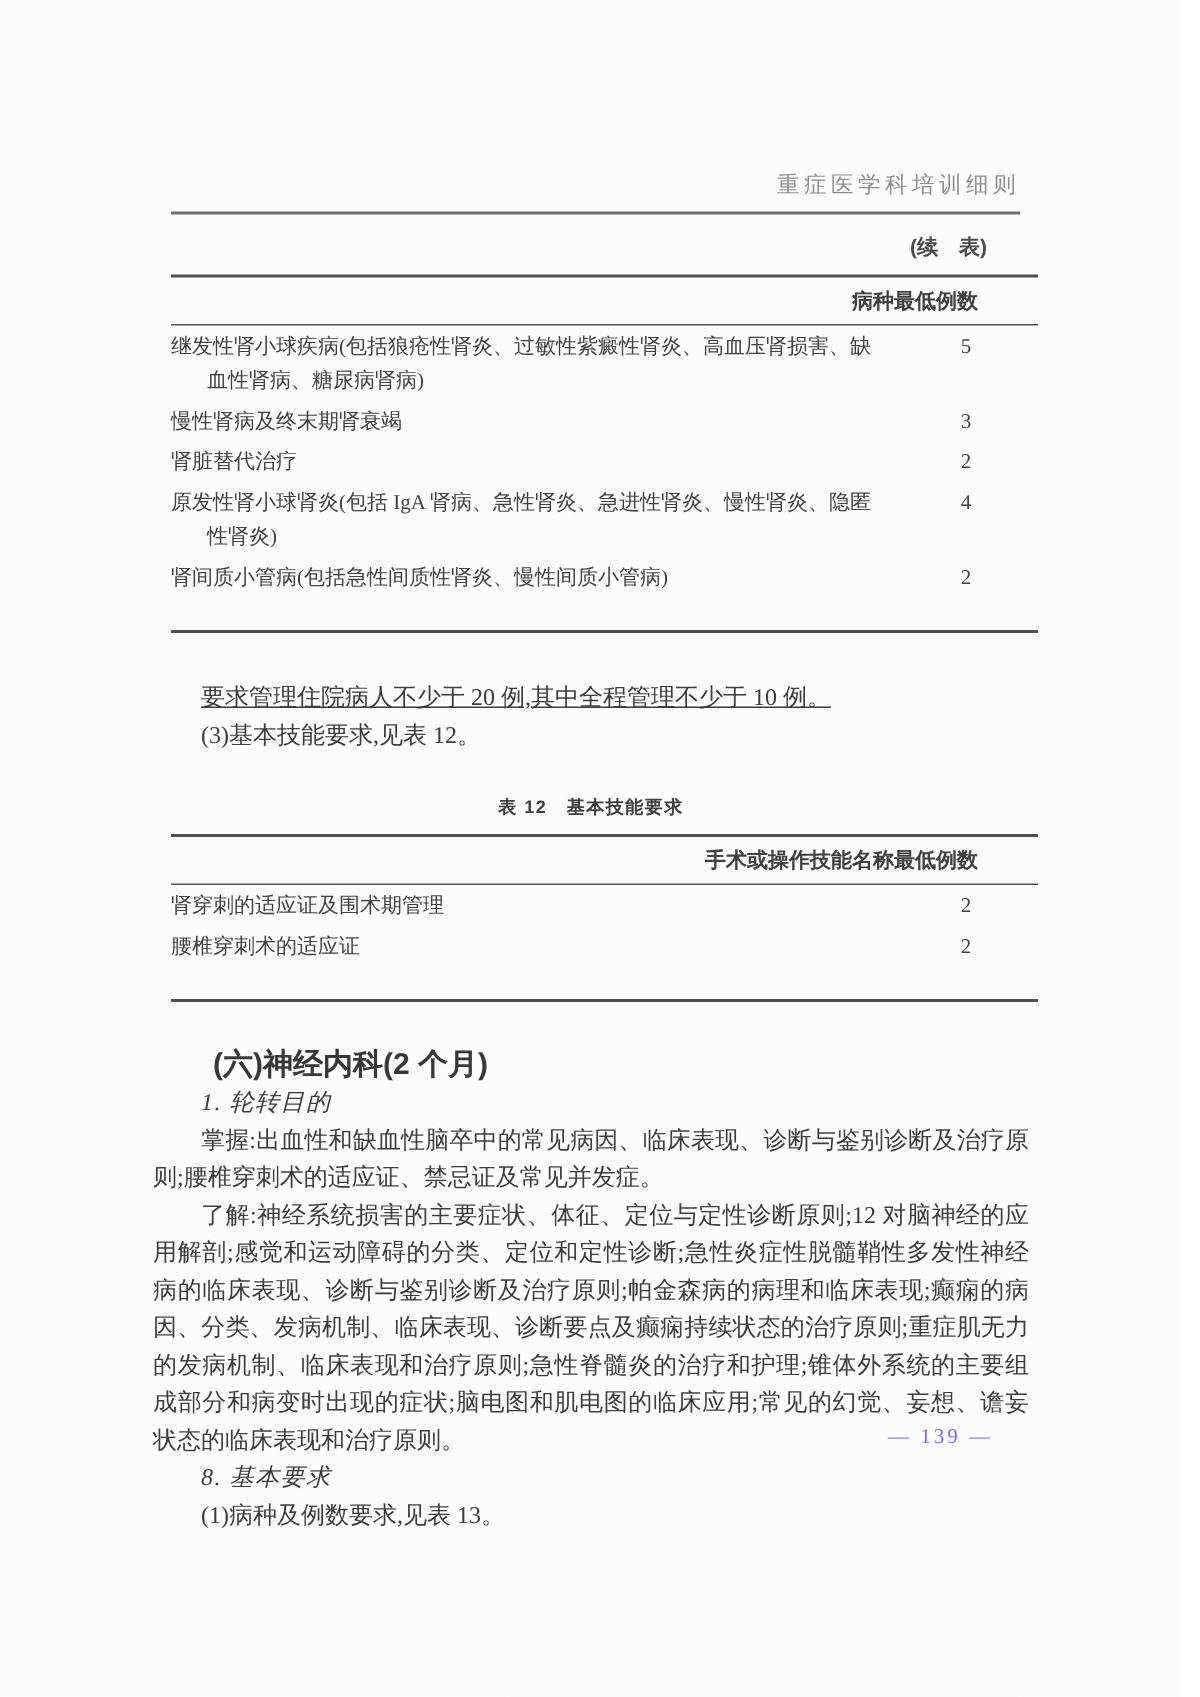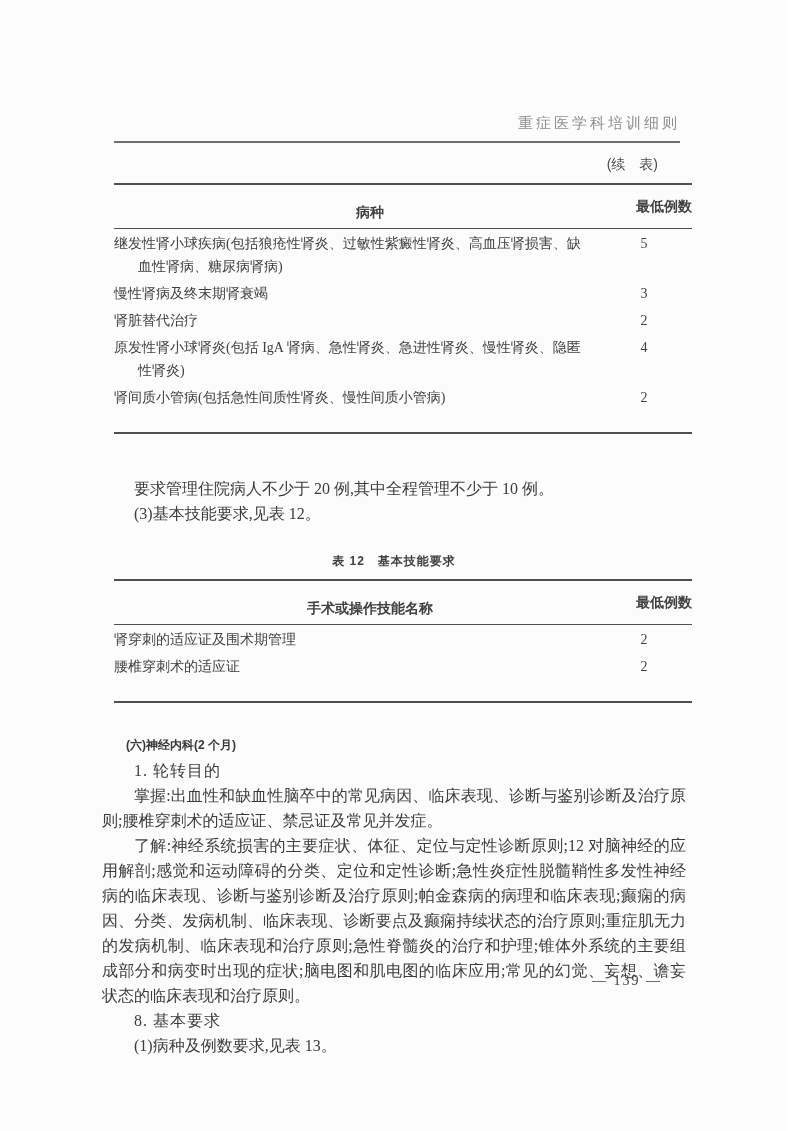--- a/index.html
+++ b/index.html
@@ -20,45 +20,45 @@
     text-align: right;
     font-size: 15px;
     letter-spacing: 3px;
     color: #8d8d8d;
   }
   .continued-label {
     margin: 13px 108px 0 114px;
     text-align: right;
     padding-right: 22px;
     font-size: 14px;
-    font-weight: normal;
+    font-weight: bold;
     font-family: "Liberation Sans", sans-serif;
     color: #4a4a4a;
   }
   table.data-table {
     margin: 9px 108px 0 114px;
     width: 578px;
     border-collapse: collapse;
     table-layout: fixed;
     font-size: 14px;
     line-height: 23px;
     color: #404040;
   }
   table.data-table thead th {
     border-top: 2px solid #4f4f4f;
     border-bottom: 1px solid #4f4f4f;
     font-family: "Liberation Sans", sans-serif;
     font-weight: bold;
-    text-align: center;
-    padding: 16px 0 4px 30px;
+    text-align: right;
+    padding: 4px 0 4px 30px;
     font-size: 14px;
   }
   table.data-table thead th.count-col {
     width: 96px;
-    text-align: right;
+    text-align: left;
     padding: 4px 0;
   }
   table.data-table tbody td {
     padding: 2px 0;
     vertical-align: top;
   }
   table.data-table tbody td.name-cell {
     padding-left: 24px;
     text-indent: -24px;
     padding-right: 6px;
@@ -69,50 +69,51 @@
     border-bottom: 2px solid #4f4f4f;
     padding-bottom: 23px;
   }
   .para {
     margin: 0 102px;
     font-size: 16px;
     line-height: 25px;
     text-indent: 2em;
     text-align: justify;
   }
-  .para-first { margin-top: 42px; }
+  .para-first { margin-top: 31px; text-decoration: underline; }
   .table-caption {
     margin-top: 27px;
     margin-bottom: 9px;
     text-align: center;
     font-family: "Liberation Sans", sans-serif;
     font-weight: bold;
     font-size: 12px;
     color: #404040;
     letter-spacing: 1px;
   }
   .section-heading {
     margin: 30px 102px 0 102px;
     text-indent: 2em;
     font-family: "Liberation Sans", sans-serif;
     font-weight: bold;
-    font-size: 12px;
+    font-size: 20px;
     line-height: 25px;
     color: #383838;
   }
   .kaiti {
+    font-style: italic;
     letter-spacing: 1px;
   }
   .page-number {
     position: absolute;
-    top: 973px;
+    top: 951px;
     right: 126px;
     font-size: 14px;
     letter-spacing: 2px;
-    color: #404040;
+    color: #8b5cf6;
   }
 </style>
 </head>
 <body>
 
 <div class="page">
 
   <div class="running-header">重症医学科培训细则</div>
 
   <div class="continued-label">(续　表)</div>

